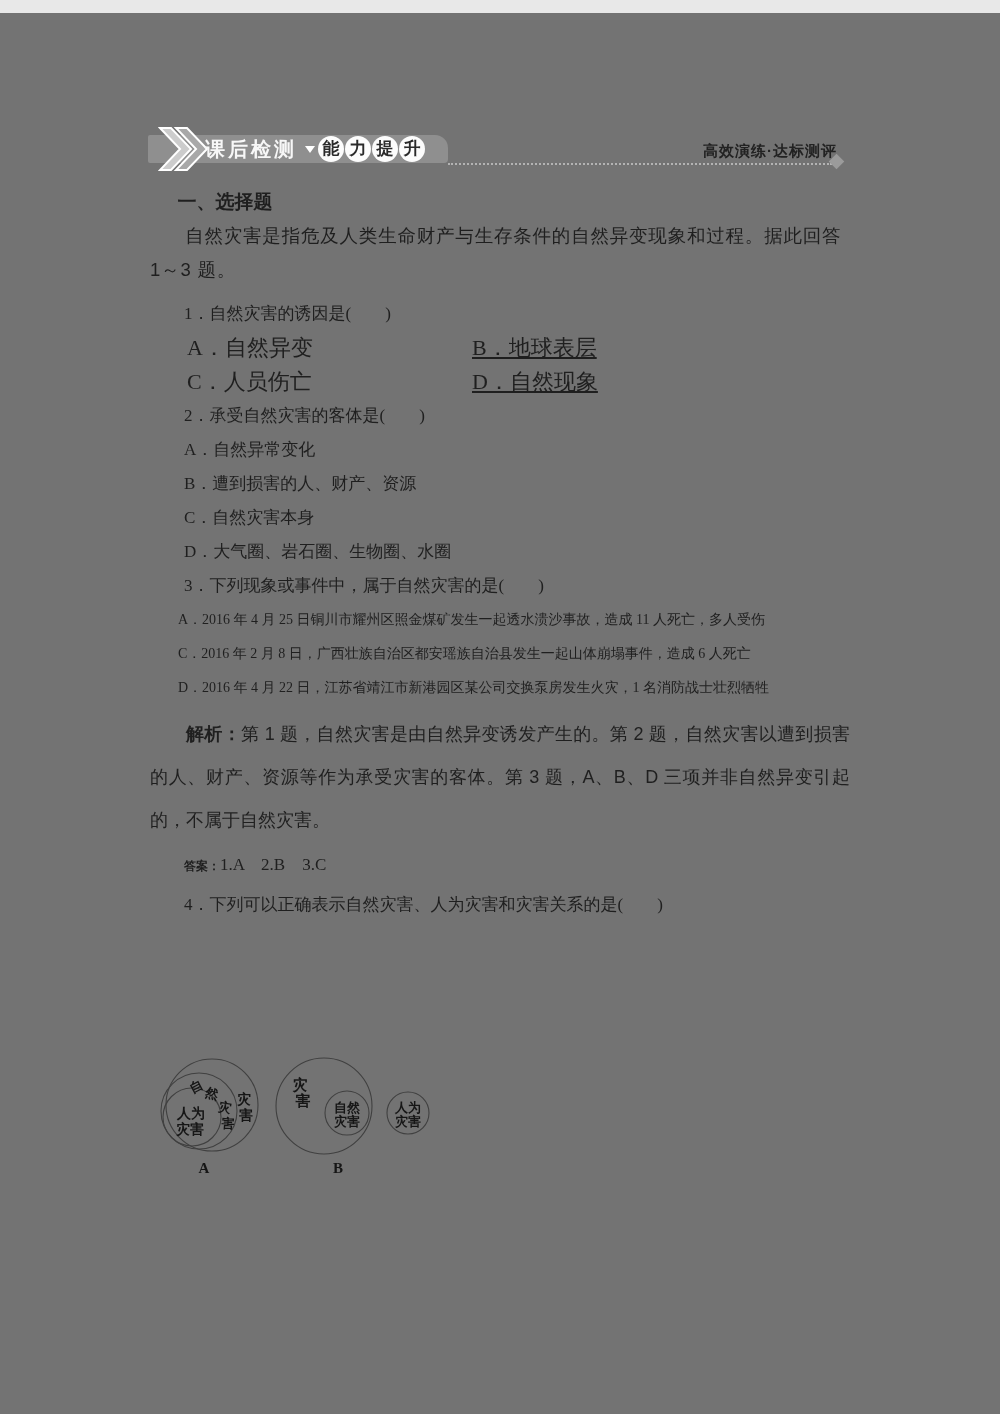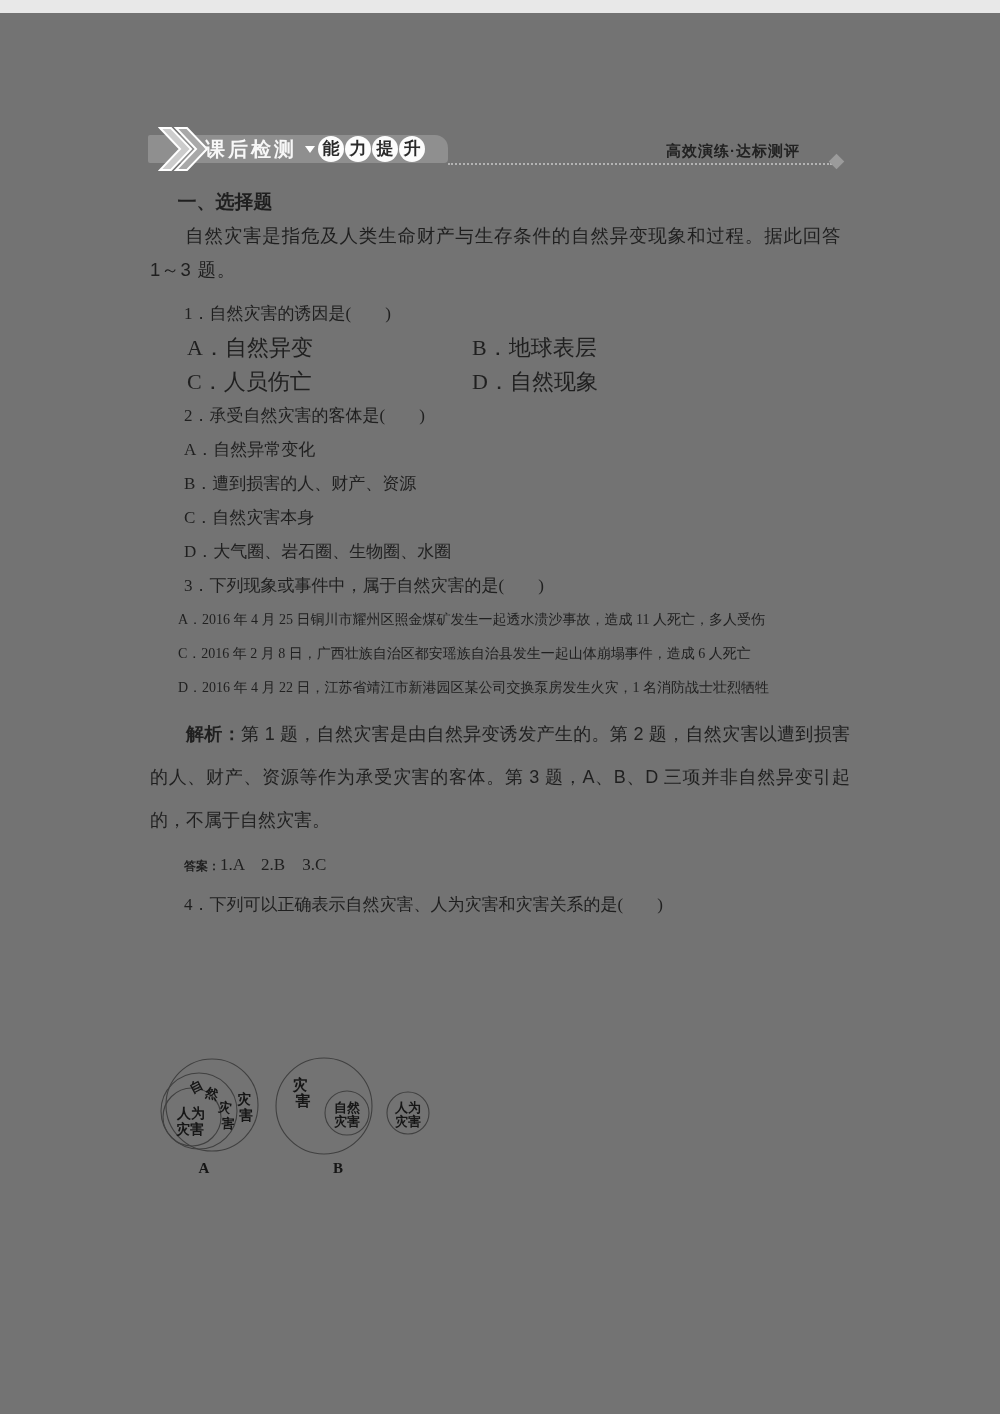--- a/index.html
+++ b/index.html
@@ -17,40 +17,40 @@
   .banner-title{ position:absolute; left:57px; top:9px; height:28px; line-height:28px;
                  color:#f7f7f7; font-family:"Liberation Sans", sans-serif;
                  font-weight:bold; font-size:20px; letter-spacing:3px; white-space:nowrap; }
   .banner-sep  { position:absolute; left:157px; top:20px; width:0; height:0;
                  border:5px solid transparent; border-top:7px solid #ffffff; }
   .badges      { position:absolute; left:170px; top:10px; display:flex; gap:1px; }
   .badge       { width:26px; height:26px; border-radius:50%; background:#fcfcfc;
                  color:#2a2a2a; text-align:center;
                  font-family:"Liberation Sans", sans-serif;
                  font-weight:bold; font-size:17px; line-height:26px; }
-  .hdr-right   { position:absolute; left:666px; top:129px; white-space:nowrap;
+  .hdr-right   { position:absolute; left:703px; top:129px; white-space:nowrap;
                  font-family:"Liberation Sans", sans-serif; font-weight:bold;
                  font-size:15px; letter-spacing:1px; color:#222222; }
   .dotline     { position:absolute; left:448px; top:150px; width:384px; height:0;
                  border-top:2px dotted #b3b3b3; }
   .diamond     { position:absolute; left:831px; top:143px; width:11px; height:11px;
                  background:#9b9b9b; transform:rotate(45deg); }
 
   
   .content { position:absolute; left:150px; top:172px; width:700px; }
   .content p { margin:0; }
   .sec-title { font-family:"Liberation Sans", sans-serif; font-weight:bold;
                font-size:19px; line-height:34px; text-indent:1.45em; }
   .intro     { font-family:Liberation Sans, sans-serif; font-size:18.5px;
                line-height:34px; letter-spacing:0.8px; text-indent:1.9em; }
   .stem      { font-size:17px; line-height:34px; text-indent:2em; }
   .q1stem    { margin-top:10px !important; }
   .optgrid   { display:flex; font-size:22px; line-height:34px; }
   .optgrid .c1 { flex:0 0 322px; box-sizing:border-box; padding-left:37px; }
-  .optgrid .c2 { flex:1; }
+  .optgrid .c2 { flex:1;text-decoration:underline; }
   .opt       { font-size:17px; line-height:34px; text-indent:2em; }
   .opt-long  { font-size:14px; line-height:34px; text-indent:2em; text-align:justify; }
   .analysis  { margin-top:8px !important; font-family:"Liberation Sans", sans-serif;
                font-size:18px; line-height:43px; text-indent:2em; text-align:justify; }
   .analysis .lbl { font-weight:bold; }
   .answer    { margin-top:6px !important; font-size:17px; line-height:34px; text-indent:2em; }
   .answer .lbl { font-family:Liberation Mono, monospace; font-weight:bold; font-size:12px; }
   .q4stem    { margin-top:4px !important; }
 
   

